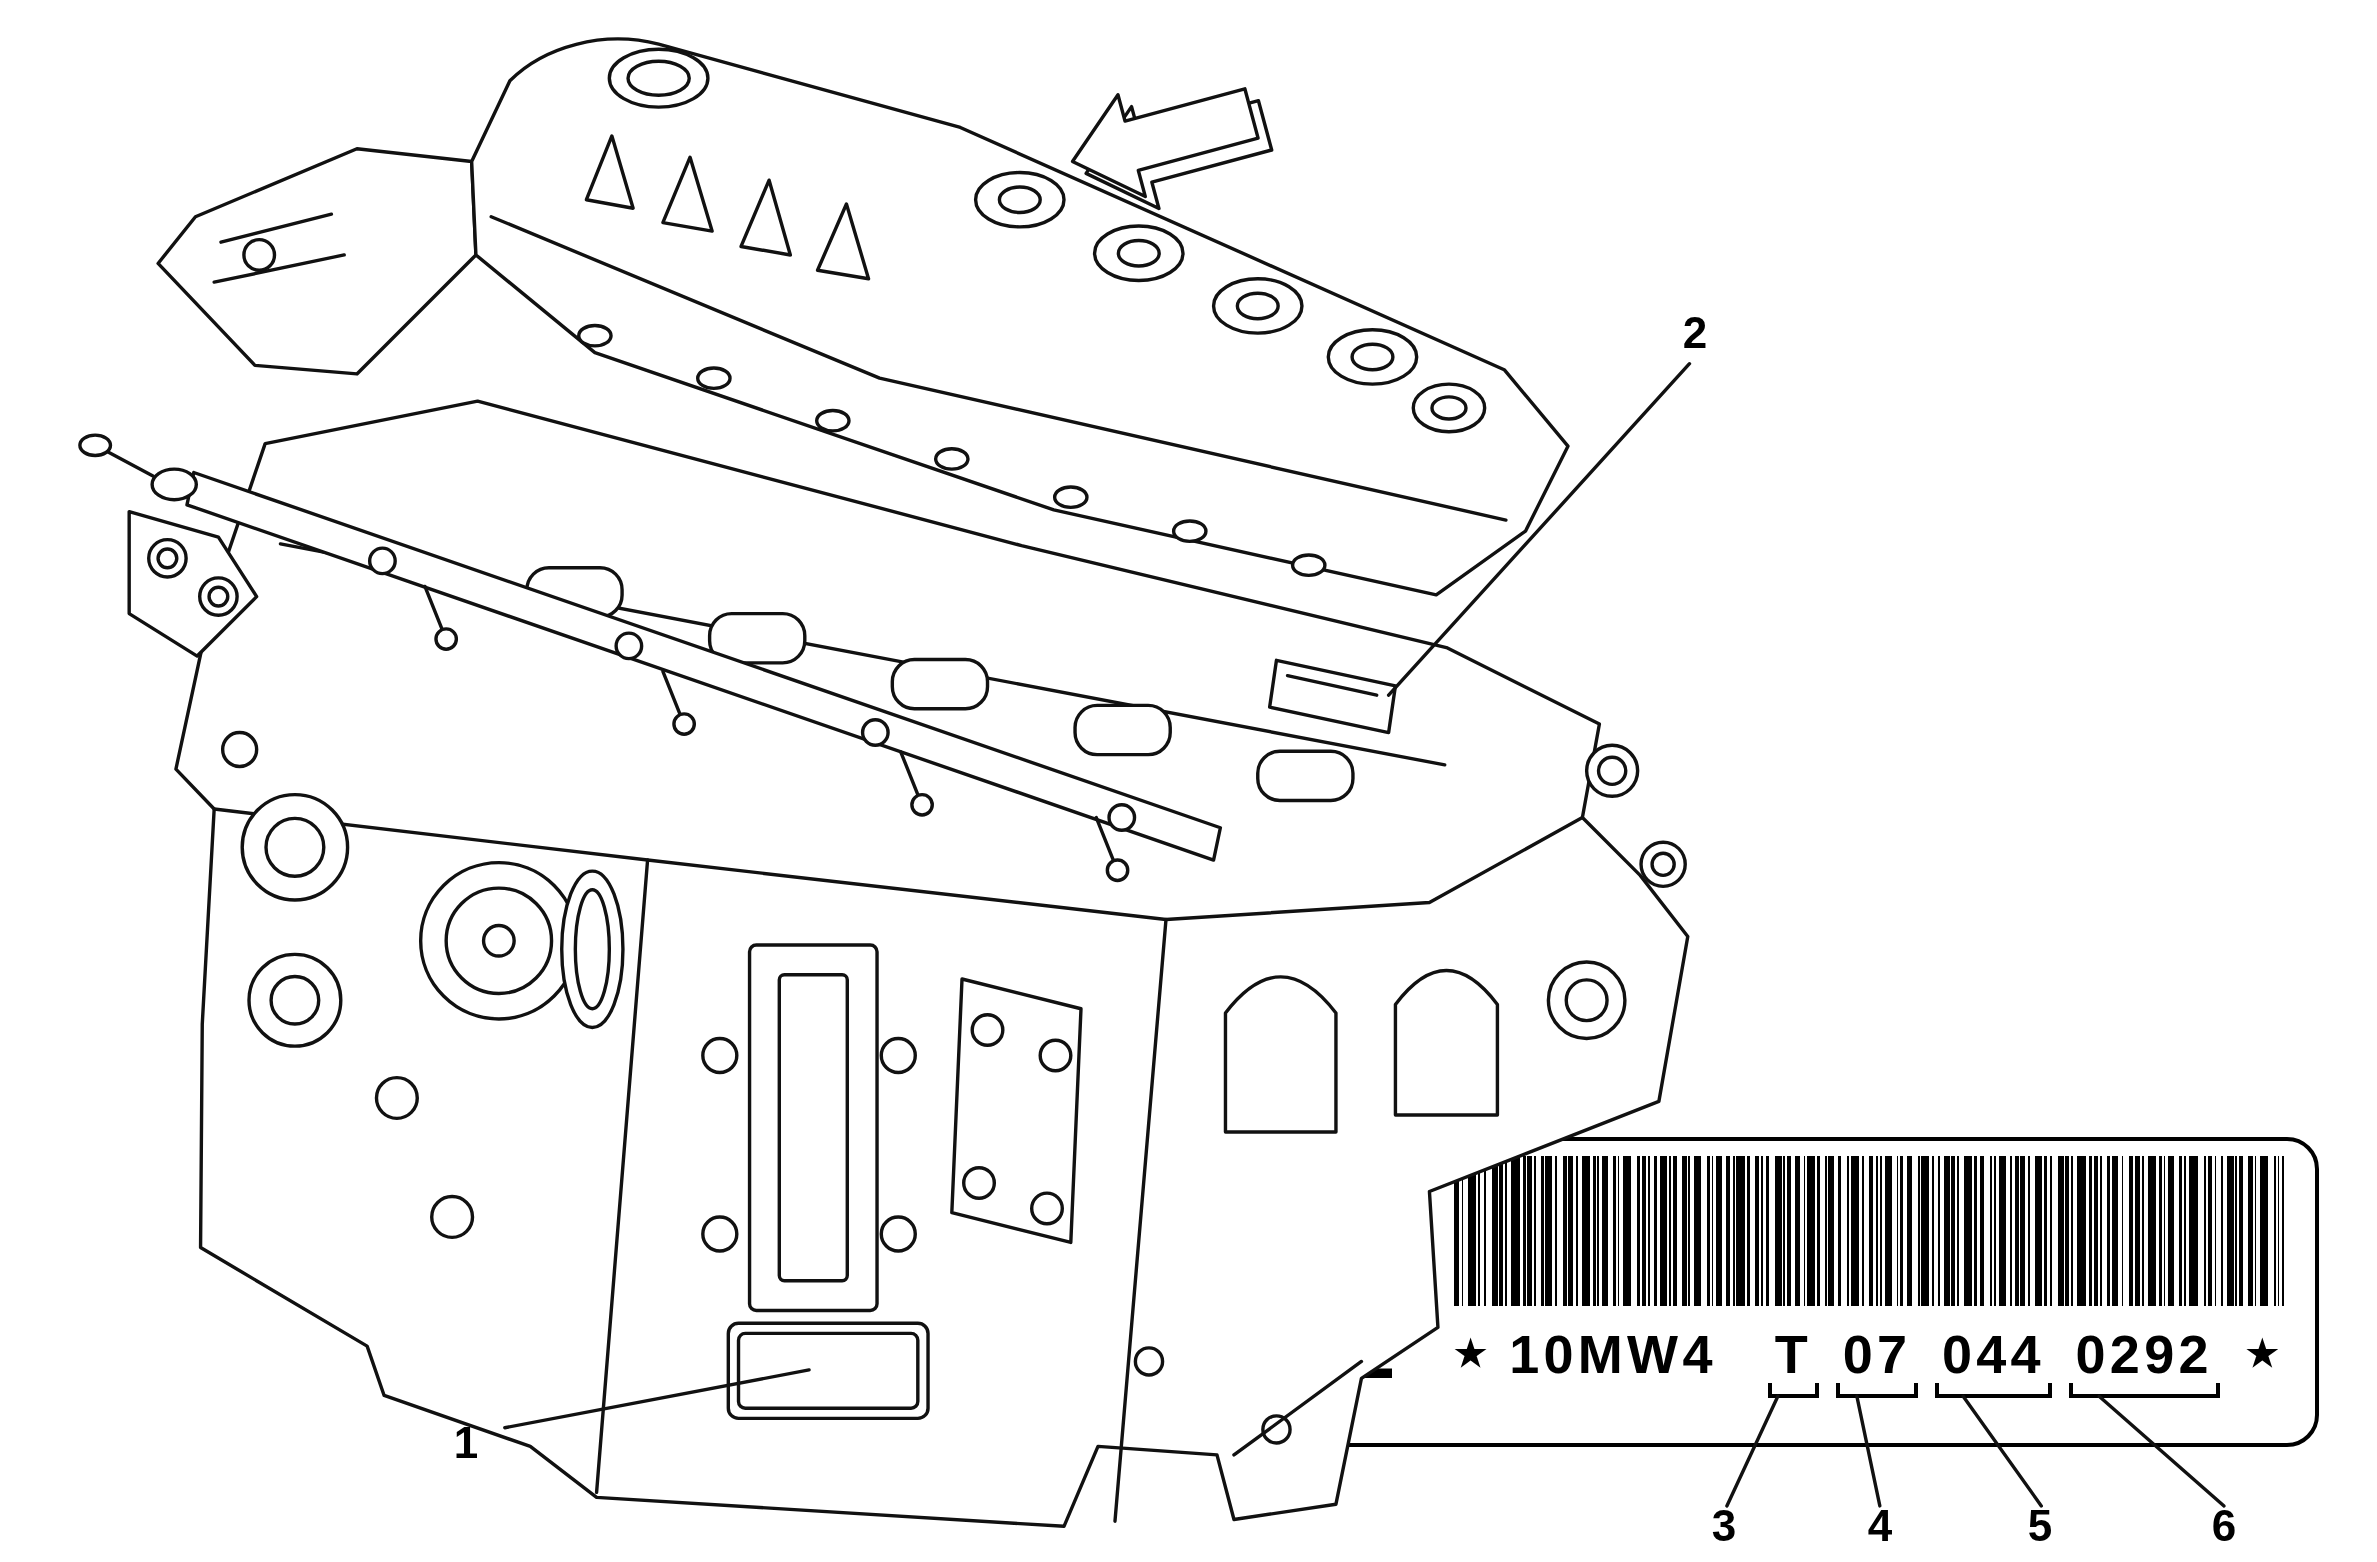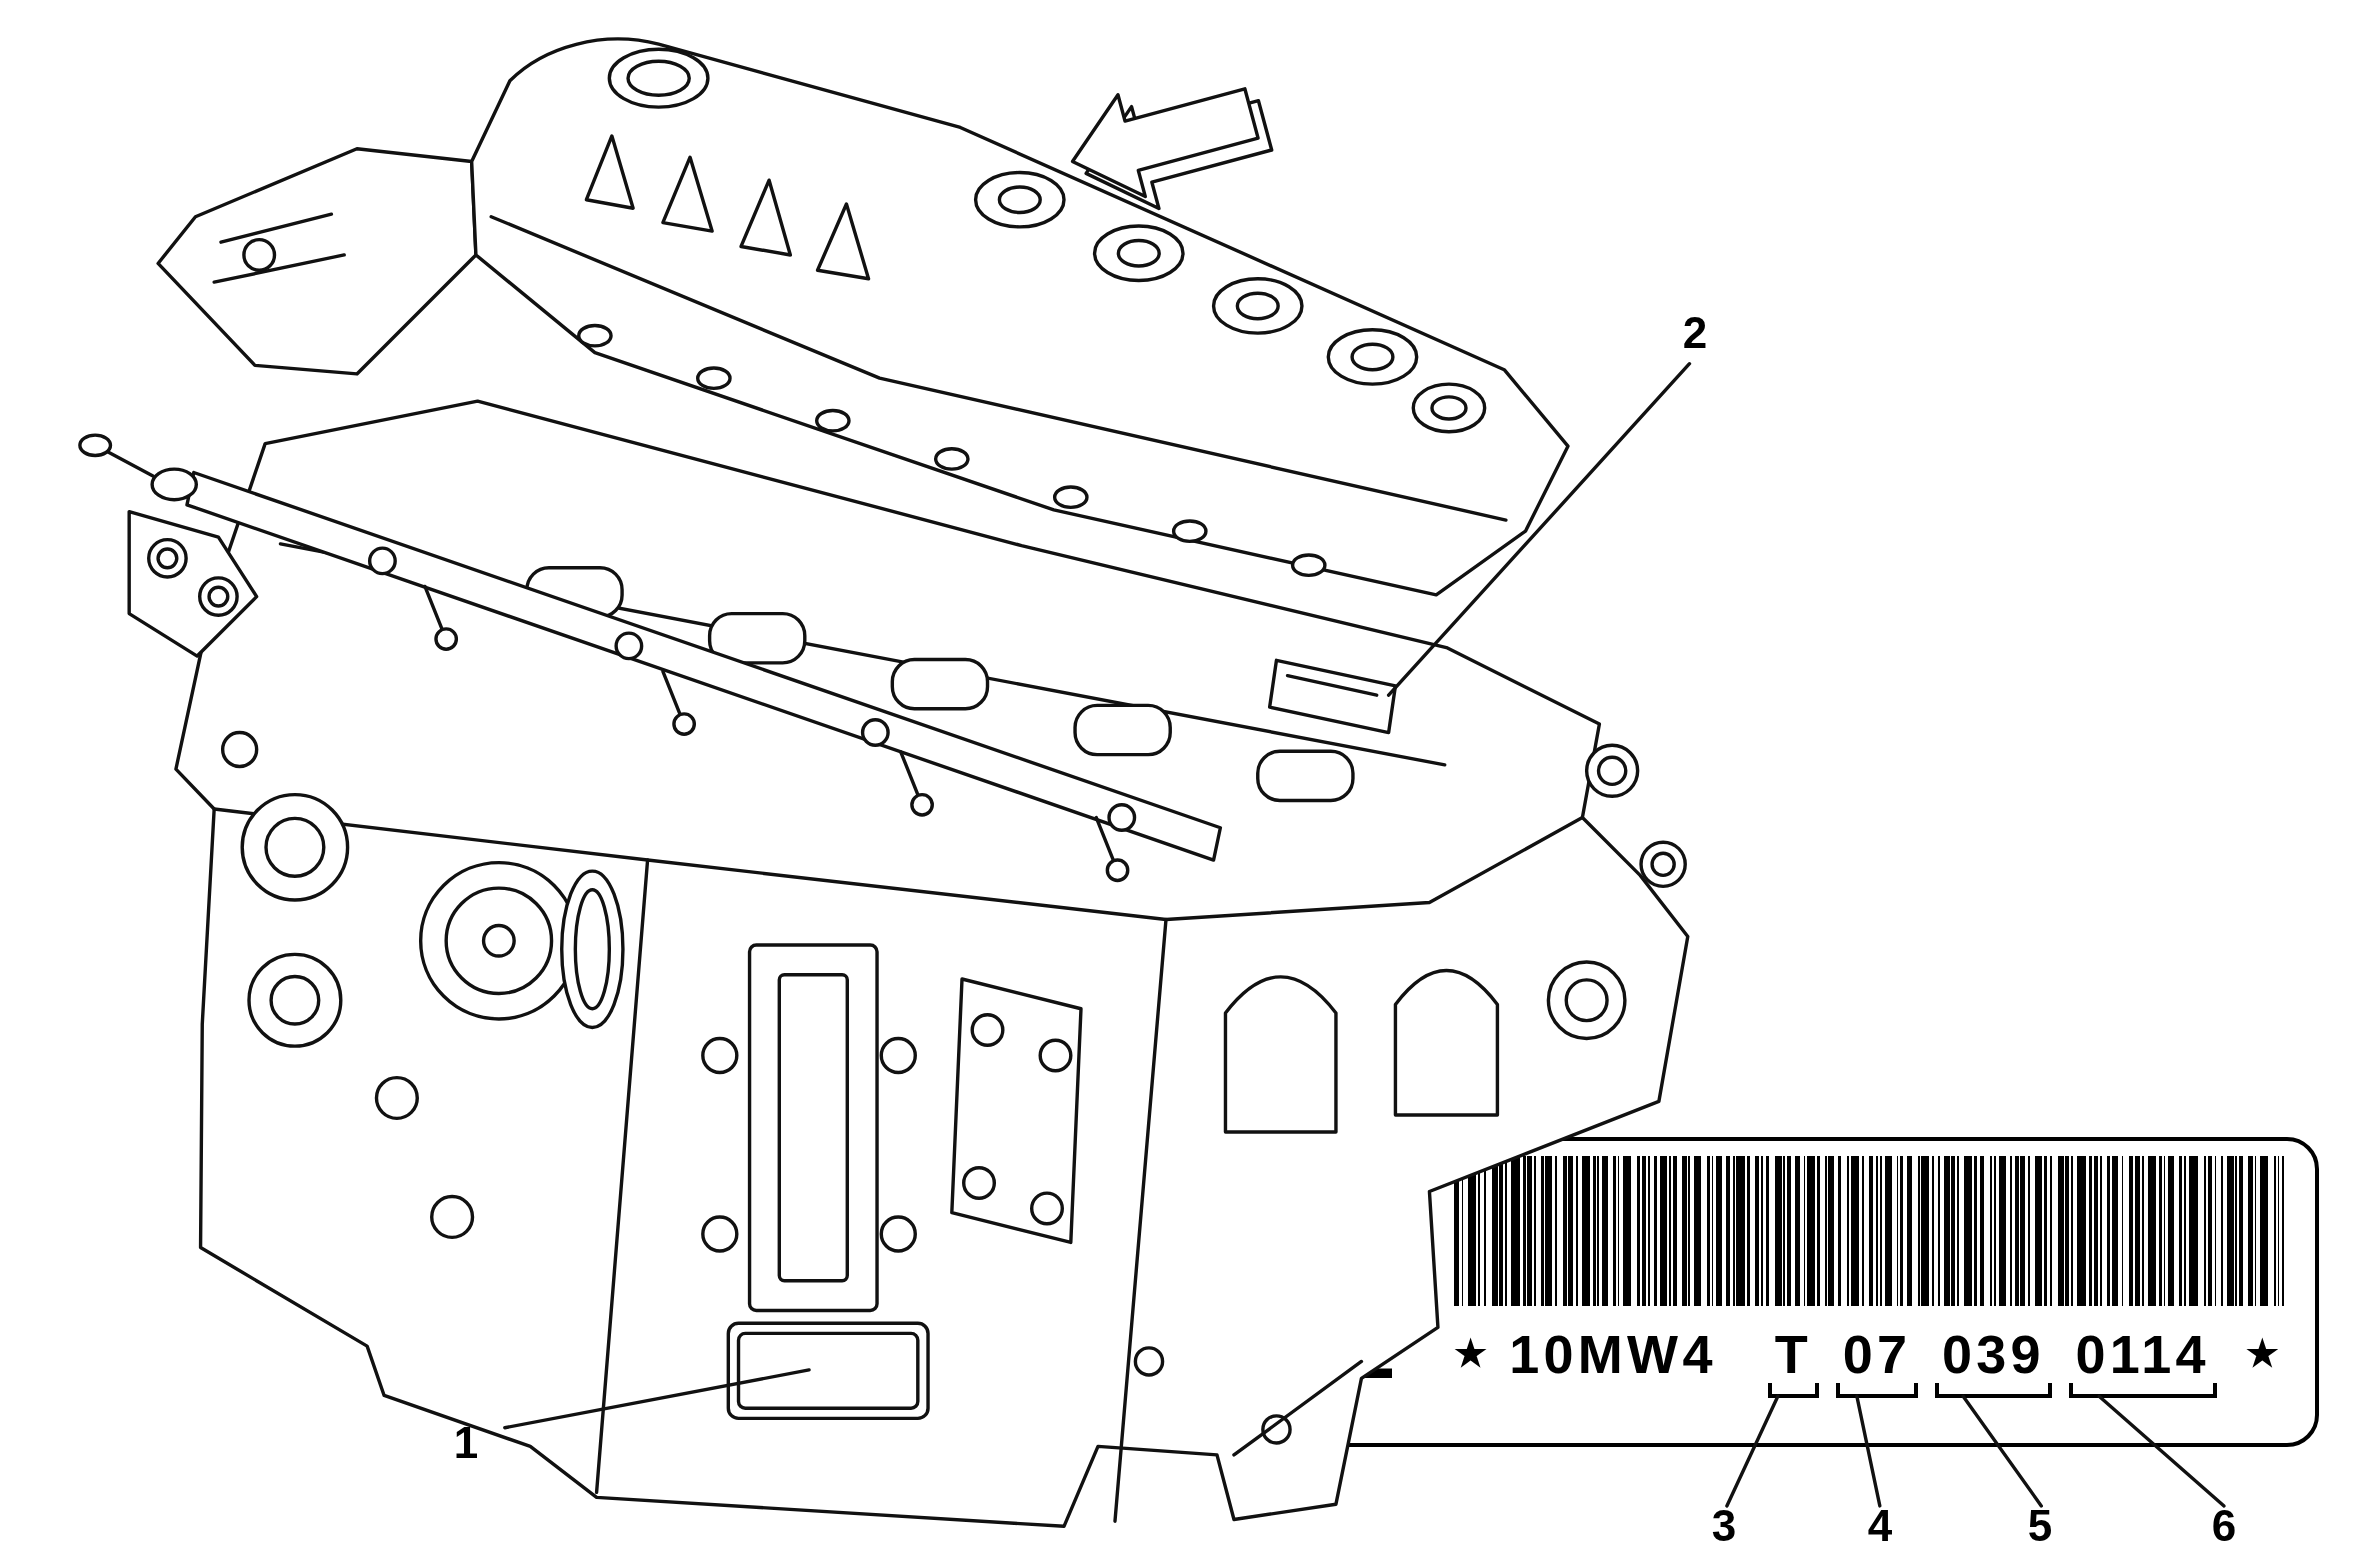--- a/index.html
+++ b/index.html
@@ -233,22 +233,22 @@
           <div style="width:2.6px;margin-right:1.7px;background:#000;"></div>
           <div style="width:1.7px;margin-right:2.6px;background:#000;"></div>
           <div style="width:6px;margin-right:4.3px;background:#000;"></div>
         </div>
     </div>
     <div class="code-row">
       <span class="star">★</span>
       <span class="prefix">10MW4</span>
       <span class="seg">T</span>
       <span class="seg">07</span>
-      <span class="seg">039</span>
-      <span class="seg">0114</span>
+      <span class="seg">044</span>
+      <span class="seg">0292</span>
       <span class="star star-r">★</span>
     </div>
   </div>
 
   <svg id="linework" viewBox="0 0 2797 1838" xmlns="http://www.w3.org/2000/svg">
     <g stroke="#111" stroke-width="4" fill="#ffffff" stroke-linejoin="round" stroke-linecap="round">
 
       <path d="M 312,522 L 250,705 L 207,905 L 252,952 L 238,1205 L 236,1468 L 432,1584 L 452,1642 L 624,1702 L 702,1762 L 1252,1796 L 1292,1702 L 1432,1712 L 1452,1788 L 1572,1770 L 1602,1622 L 1692,1562 L 1682,1402 L 1952,1296 L 1986,1102 L 1930,1030 L 1862,962 L 1882,852 L 1702,762 L 1202,642 L 562,472 Z"></path>
       <path d="M 762,1012 L 702,1756" fill="none"></path>
       <path d="M 1372,1082 L 1312,1790" fill="none"></path>

